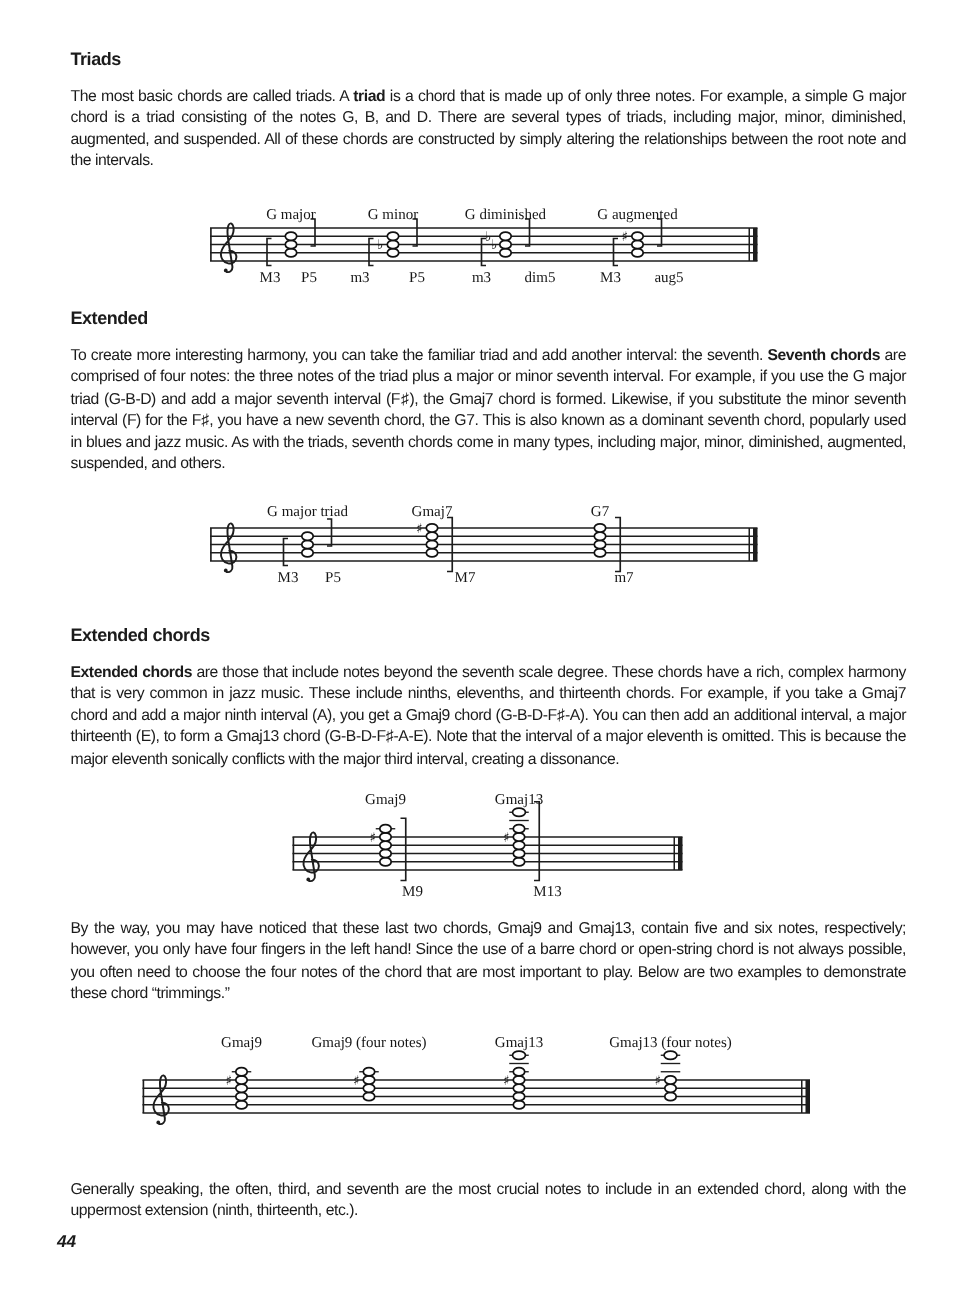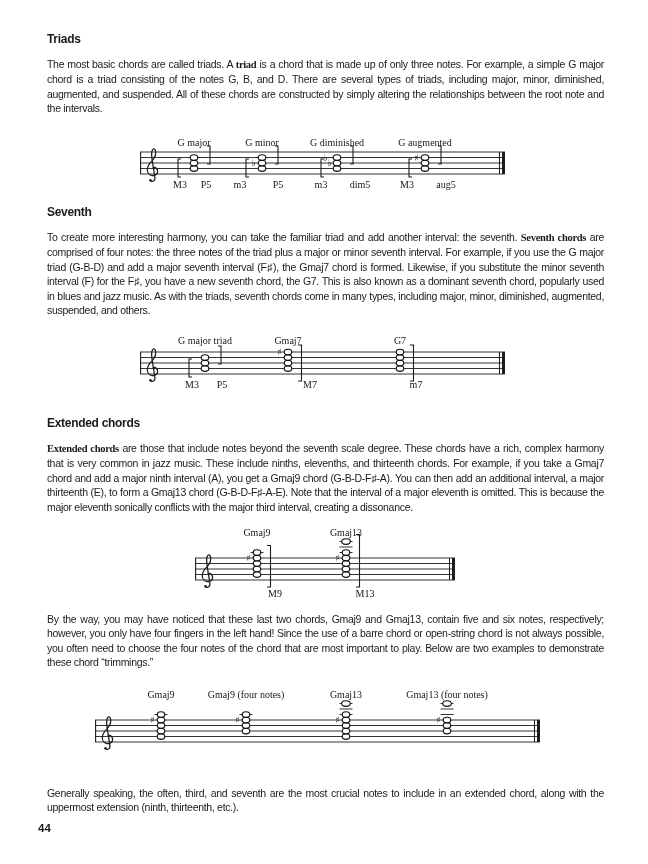--- a/index.html
+++ b/index.html
@@ -2,35 +2,35 @@
 <html><head>
 <meta charset="utf-8">
 <style>
   html,body{margin:0;padding:0;background:#f6f6f4;}
   .page{position:relative;width:648px;height:864px;background:#ffffff;
         font-family:"Liberation Sans",sans-serif;color:#1b1b1b;overflow:hidden;}
   .heading{position:absolute;left:47px;font-size:12px;font-weight:bold;
            letter-spacing:-0.3px;}
   .para{position:absolute;left:47px;width:557px;font-size:10.5px;line-height:14.4px;
         letter-spacing:-0.3px;text-align:justify;}
-  .para strong{letter-spacing:-0.3px;font-family:Liberation Serif, serif;}
-  .pagenum{position:absolute;left:38px;top:822px;font-size:11.5px;font-weight:bold;}
+  .para strong{letter-spacing:-0.3px;}
+  .pagenum{position:absolute;left:38px;top:822px;font-size:11.5px;font-weight:bold;font-style:italic;}
   .stave{position:absolute;overflow:visible;}
   svg text{font-family:"Liberation Serif",serif;fill:#161616;}
   svg text.acc{font-family:"DejaVu Sans",sans-serif;}
 </style>
 </head>
 <body>
 
 <div class="page">
 
   <div class="heading" style="top:32px">Triads</div>
   <div class="para" style="top:57px"><span>The most basic chords are called triads. A </span><strong>triad</strong><span> is a chord that is made up of only three notes. For example, a simple G major chord is a triad consisting of the notes G, B, and D. There are several types of triads, including major, minor, diminished, augmented, and suspended. All of these chords are constructed by simply altering the relationships between the root note and the intervals.</span></div>
 
-  <div class="heading" style="top:205px">Seventh</div>
+  <div class="heading" style="top:205px">Extended</div>
   <div class="para" style="top:230px"><span>To create more interesting harmony, you can take the familiar triad and add another interval: the seventh. </span><strong>Seventh chords</strong><span> are comprised of four notes: the three notes of the triad plus a major or minor seventh interval. For example, if you use the G major triad (G-B-D) and add a major seventh interval (F♯), the Gmaj7 chord is formed. Likewise, if you substitute the minor seventh interval (F) for the F♯, you have a new seventh chord, the G7. This is also known as a dominant seventh chord, popularly used in blues and jazz music. As with the triads, seventh chords come in many types, including major, minor, diminished, augmented, suspended, and others.</span></div>
 
   <div class="heading" style="top:416px">Extended chords</div>
   <div class="para" style="top:441px"><strong>Extended chords</strong><span> are those that include notes beyond the seventh scale degree. These chords have a rich, complex harmony that is very common in jazz music. These include ninths, elevenths, and thirteenth chords. For example, if you take a Gmaj7 chord and add a major ninth interval (A), you get a Gmaj9 chord (G-B-D-F♯-A). You can then add an additional interval, a major thirteenth (E), to form a Gmaj13 chord (G-B-D-F♯-A-E). Note that the interval of a major eleventh is omitted. This is because the major eleventh sonically conflicts with the major third interval, creating a dissonance.</span></div>
 
   <div class="para" style="top:612px"><span>By the way, you may have noticed that these last two chords, Gmaj9 and Gmaj13, contain five and six notes, respectively; however, you only have four fingers in the left hand! Since the use of a barre chord or open-string chord is not always possible, you often need to choose the four notes of the chord that are most important to play. Below are two examples to demonstrate these chord “trimmings.”</span></div>
 
   <div class="para" style="top:786px"><span>Generally speaking, the often, third, and seventh are the most crucial notes to include in an extended chord, along with the uppermost extension (ninth, thirteenth, etc.).</span></div>
 
   <div id="staves">

